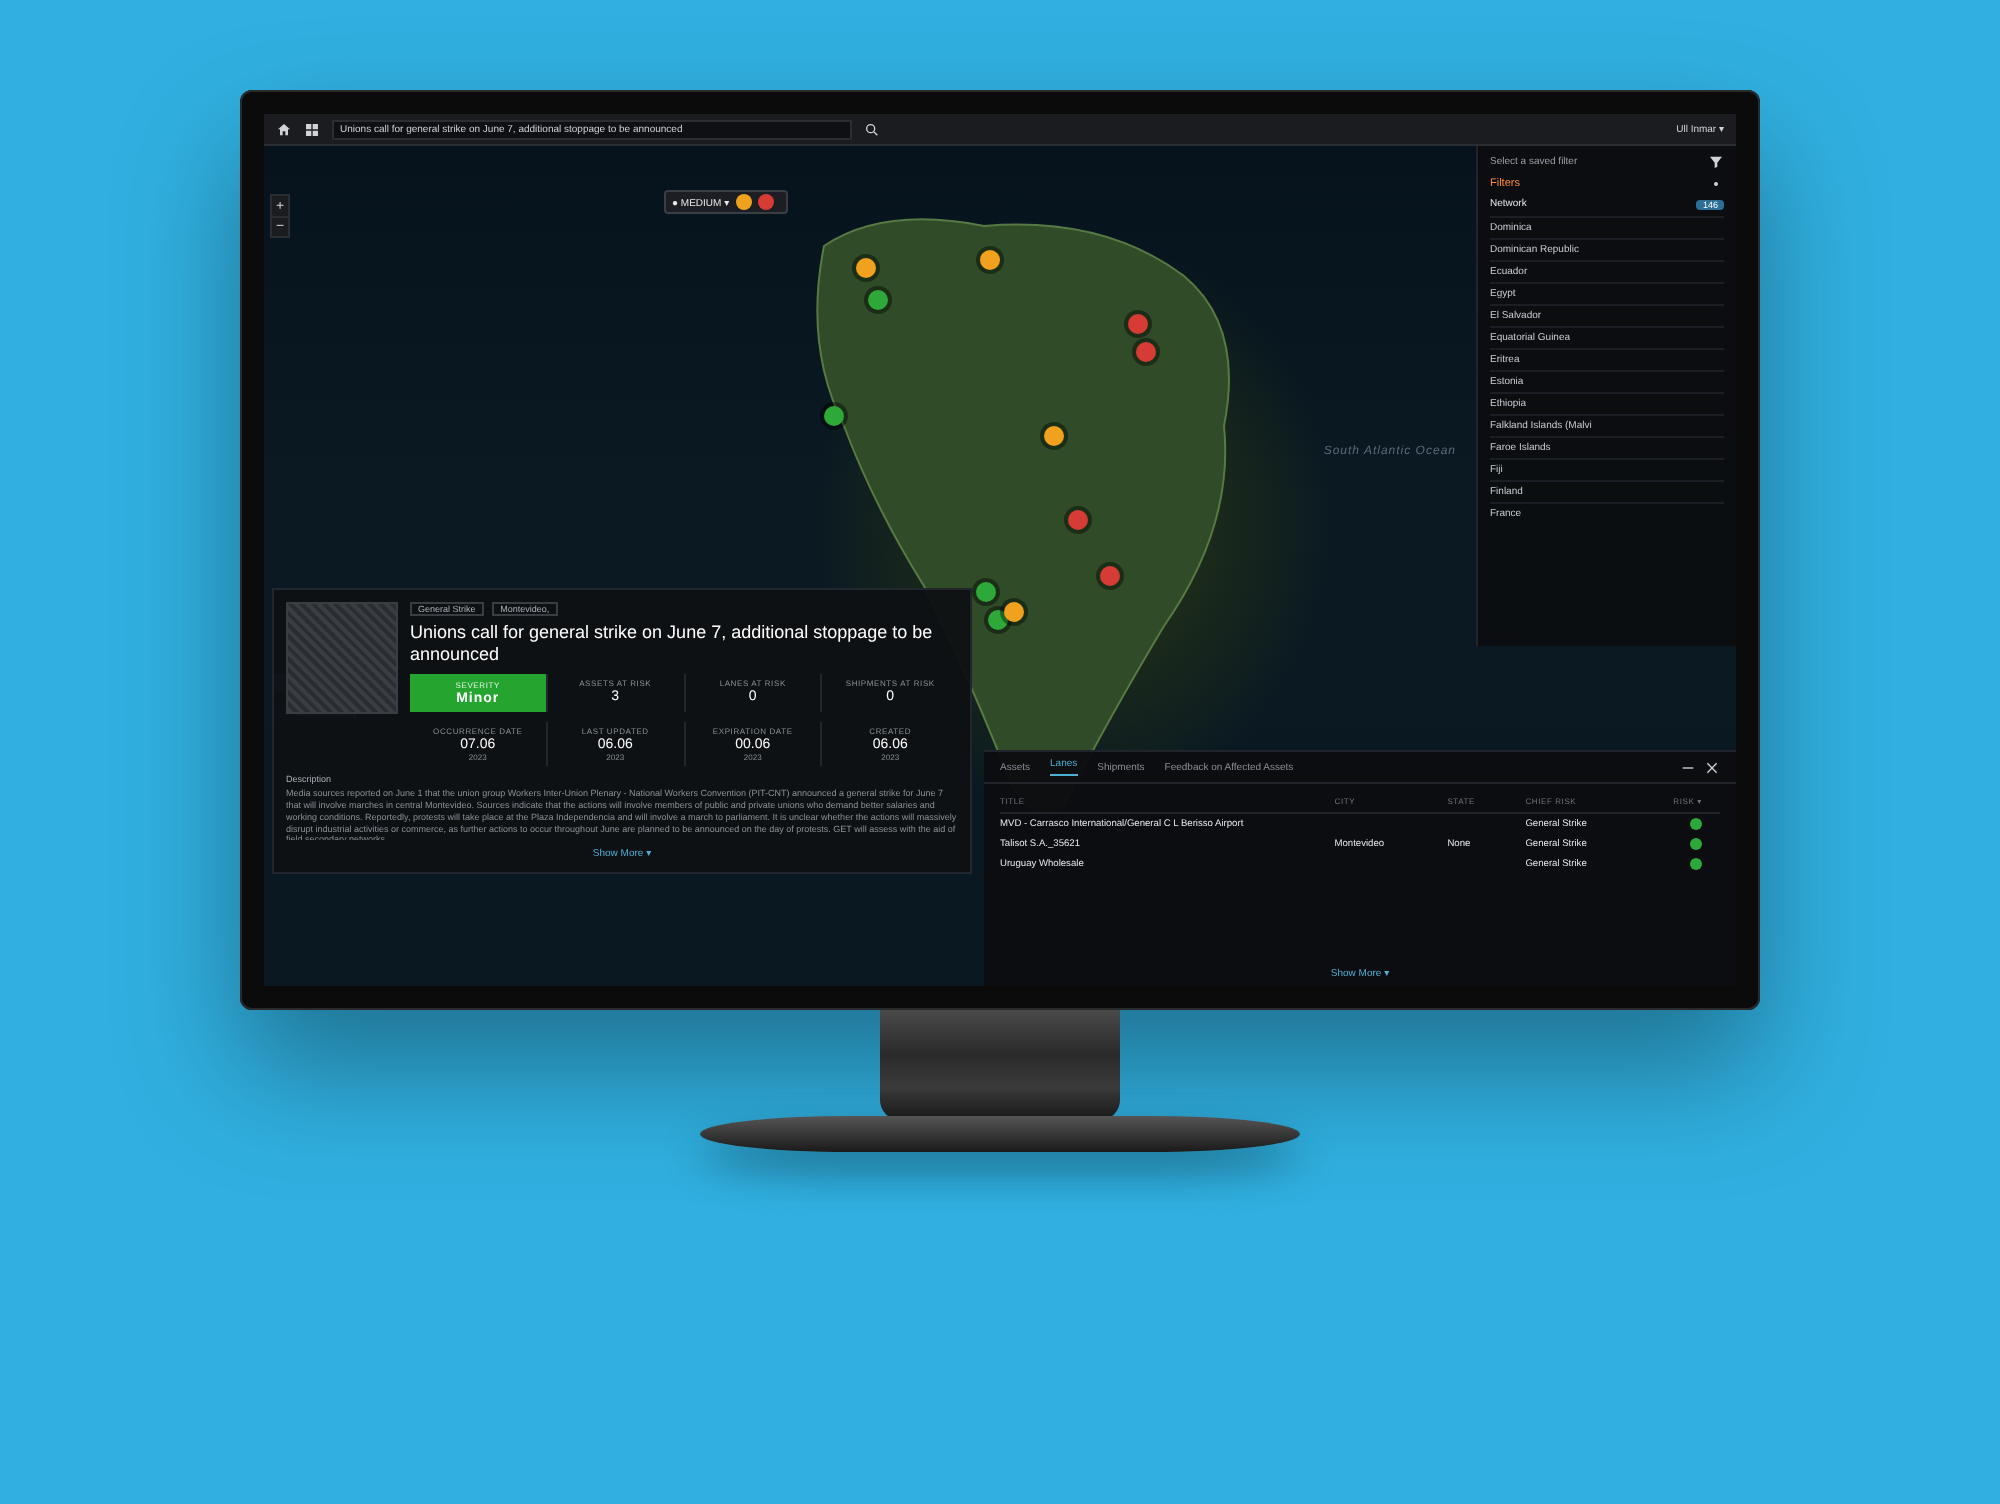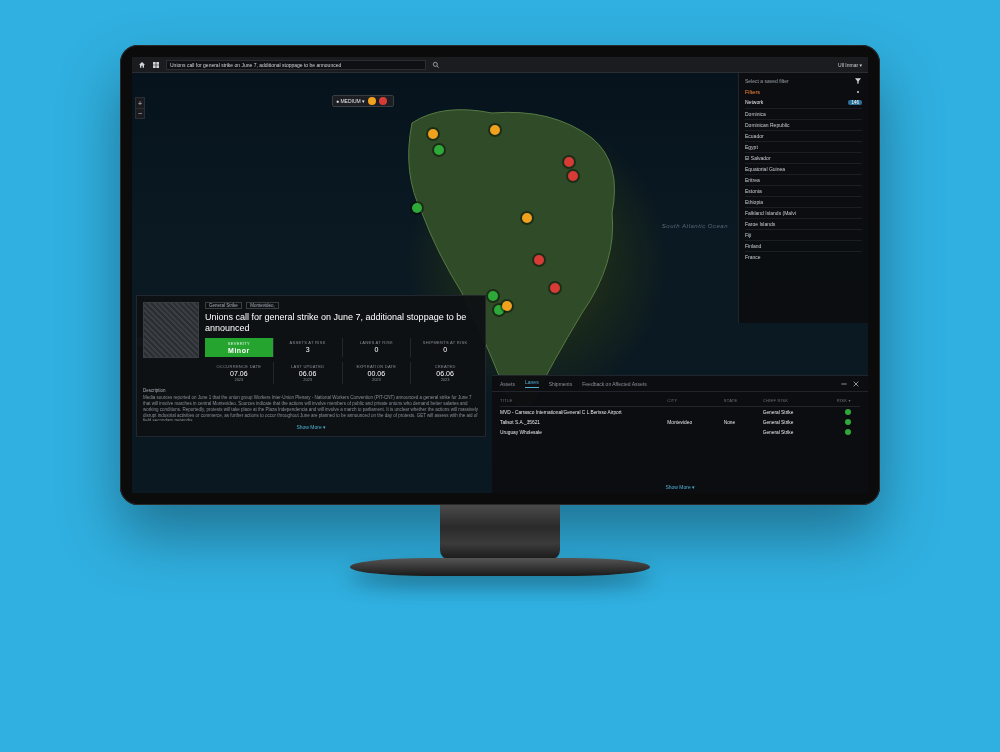--- a/index.html
+++ b/index.html
@@ -1,19 +1,19 @@
 <!DOCTYPE html>
 <html><head>
 <meta charset="utf-8">
 <style>
   * { margin: 0; padding: 0; box-sizing: border-box; }
   html, body { width: 1000px; height: 752px; overflow: hidden; font-family: -apple-system, BlinkMacSystemFont, "Segoe UI", Arial, sans-serif; }
   .stage { width: 1000px; height: 752px; background: #30b0e0; display: flex; align-items: flex-start; justify-content: center; padding-top: 45px; }
   .monitor { width: 760px; position: relative; }
-  .bezel { width: 760px; height: 460px; background: #0b0b0b; border-radius: 18px; box-shadow: 0 30px 60px rgba(0,0,0,.35), inset 0 0 0 1px #2a2a2a; padding: 12px; }
+  .bezel { width: 760px; height: 460px; background: #0b0b0b; border-radius: 6px; box-shadow: 0 30px 60px rgba(0,0,0,.35), inset 0 0 0 1px #2a2a2a; padding: 12px; }
   .screen { width: 100%; height: 100%; background: #101215; color: #e6e8ea; font-size: 5px; position: relative; overflow: hidden; }
   .stand-neck { width: 120px; height: 55px; margin: 0 auto; background: linear-gradient(180deg,#4a4a4a,#2a2a2a 40%,#3b3b3b 70%,#1b1b1b); border-radius: 0 0 10px 10px; }
   .stand-base { width: 300px; height: 18px; margin: -2px auto 0 auto; background: linear-gradient(180deg,#555,#1a1a1a); border-radius: 50% / 100%; box-shadow: 0 10px 20px rgba(0,0,0,.35); }
 
   .topbar { position: absolute; left: 0; right: 0; top: 0; height: 16px; background: #1a1c20; display: flex; align-items: center; gap: 6px; padding: 0 6px; border-bottom: 1px solid #2a2d32; }
   .icon { width: 8px; height: 8px; display: inline-flex; align-items: center; justify-content: center; fill: #cfd3d8; }
   .searchbox { flex: 0 0 260px; height: 10px; background: #0e1013; border: 1px solid #2a2d32; display: flex; align-items: center; padding: 0 3px; }
   .searchbox span { white-space: nowrap; overflow: hidden; text-overflow: ellipsis; font-size: 5px; color: #cfd3d8; }
 
   .map { position: absolute; left: 0; right: 0; top: 16px; bottom: 0; background:

